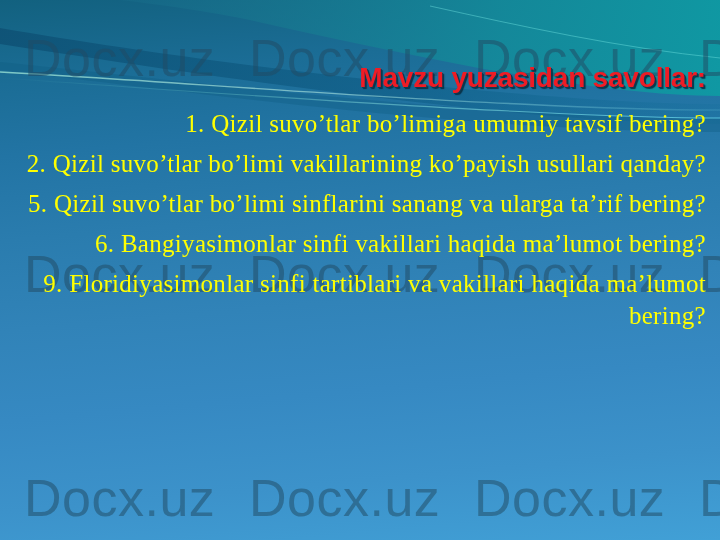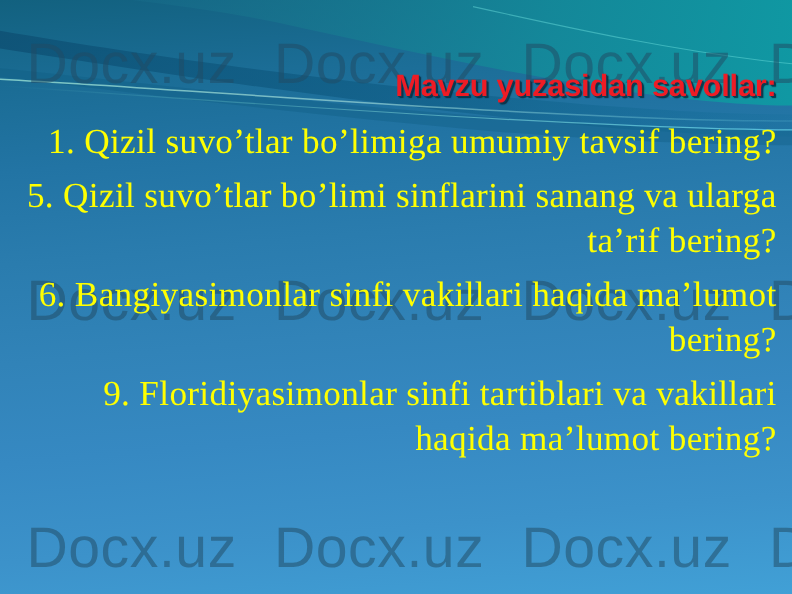--- a/index.html
+++ b/index.html
@@ -83,21 +83,21 @@
 
   #questions {
     position: absolute;
     top: 108px;
     left: 12px;
     right: 14px;
   }
   .q {
     text-align: right;
     color: #ffff00;
-    font-size: 32px;
+    font-size: 25px;
     line-height: 1.28;
     font-family: "Liberation Serif", "DejaVu Serif", serif;
     margin: 0 0 8px 0;
     letter-spacing: 0.3px;
   }
   .q:last-child { margin-bottom: 0; }
 </style>
 </head>
 <body>
 
@@ -161,19 +161,20 @@
     <span class="wm">Docx.uz</span>
     <span class="wm">Docx.uz</span>
   </div>
 
   <div id="content">
 
     <div id="title">Mavzu yuzasidan savollar:</div>
 
     <div id="questions">
       <p class="q">1. Qizil suvo’tlar bo’limiga umumiy tavsif bering?</p>
+      <p class="q">2. Qizil suvo’tlar bo’limi vakillarining ko’payish usullari qanday?</p>
       <p class="q">5. Qizil suvo’tlar bo’limi sinflarini sanang va ularga ta’rif bering?</p>
       <p class="q">6. Bangiyasimonlar sinfi vakillari haqida ma’lumot bering?</p>
       <p class="q">9. Floridiyasimonlar sinfi  tartiblari va vakillari haqida ma’lumot bering?</p>
     </div>
 
   </div>
 </div>
 
 </body></html>

